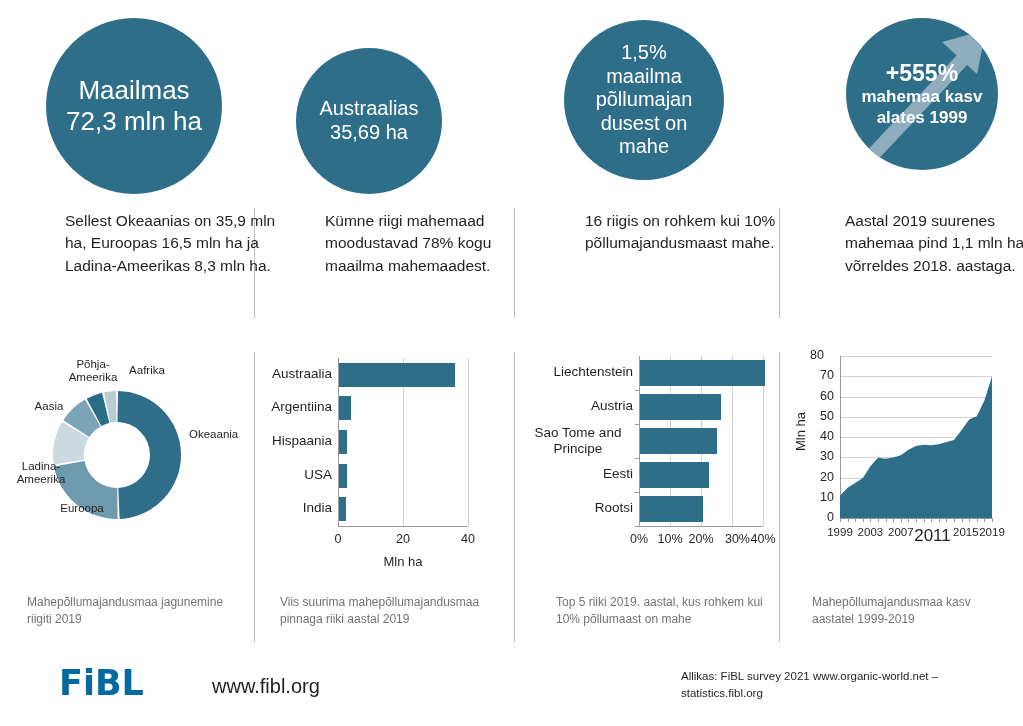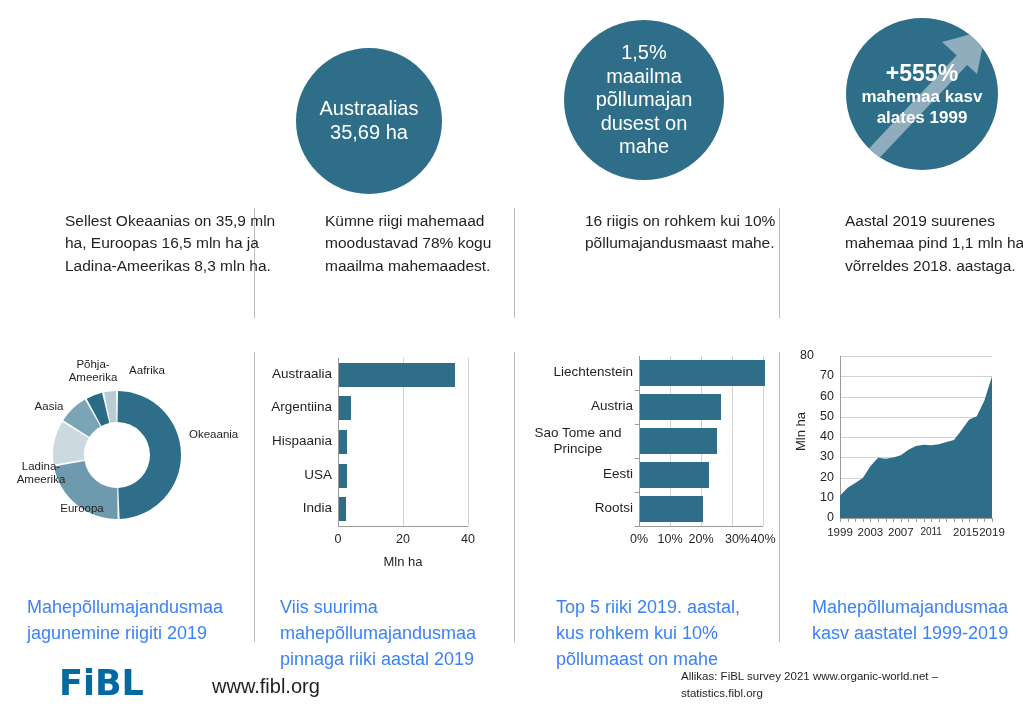--- a/index.html
+++ b/index.html
@@ -48,21 +48,21 @@
   .d4{left:813px;top:210px;width:200px;}
 
   
   .chart-cell{position:absolute;}
   .ch1{left:14px;top:352px;width:238px;height:215px;}
   .ch2{left:266px;top:352px;width:245px;height:225px;}
   .ch3{left:524px;top:352px;width:253px;height:215px;}
   .ch4{left:792px;top:346px;width:228px;height:222px;}
 
   
-  .caption{position:absolute;font-size:18px;line-height:1.45;color:#3b82f6;}
+  .caption{position:absolute;font-size:12px;line-height:1.45;color:#737373;}
   .cap1{left:27px;top:594px;width:205px;}
   .cap2{left:280px;top:594px;width:200px;}
   .cap3{left:556px;top:594px;width:215px;}
   .cap4{left:812px;top:594px;width:200px;}
 
   
   .footer{position:absolute;left:0;top:655px;width:1023px;height:71px;}
   .fibl-logo{
     position:absolute;left:59px;top:8px;
     font-family:"DejaVu Sans",sans-serif;
@@ -87,20 +87,23 @@
 
   <div class="divider div1"></div>
   <div class="divider div2"></div>
   <div class="divider div3"></div>
   <div class="divider div1b"></div>
   <div class="divider div2b"></div>
   <div class="divider div3b"></div>
 
   <div class="circle-row">
 
+    <div class="circle c1">
+      <span class="ctext">Maailmas 72,3 mln ha</span>
+    </div>
 
     <div class="circle c2">
       <span class="ctext">Austraalias 35,69 ha</span>
     </div>
 
     <div class="circle c3">
       <span class="ctext">
         <span>1,5%</span><br>
         <span>maailma</span><br>
         <span>põllumajan</span><br>
@@ -215,21 +218,21 @@
         <div class="tick-label" style="left: 8px; top: 103.25px; width: 34px; text-align: right;">30</div>
         <div class="grid-line" style="left: 48px; top: 91px; width: 152px; height: 1px; background: rgb(210, 210, 210);"></div>
         <div class="tick-label" style="left: 8px; top: 83px; width: 34px; text-align: right;">40</div>
         <div class="grid-line" style="left: 48px; top: 70.75px; width: 152px; height: 1px; background: rgb(210, 210, 210);"></div>
         <div class="tick-label" style="left: 8px; top: 62.75px; width: 34px; text-align: right;">50</div>
         <div class="grid-line" style="left: 48px; top: 50.5px; width: 152px; height: 1px; background: rgb(210, 210, 210);"></div>
         <div class="tick-label" style="left: 8px; top: 42.5px; width: 34px; text-align: right;">60</div>
         <div class="grid-line" style="left: 48px; top: 30.25px; width: 152px; height: 1px; background: rgb(210, 210, 210);"></div>
         <div class="tick-label" style="left: 8px; top: 22.25px; width: 34px; text-align: right;">70</div>
         <div class="grid-line" style="left: 48px; top: 10px; width: 152px; height: 1px; background: rgb(210, 210, 210);"></div>
-        <div class="tick-label" style="left: 8px; top: 2px; width: 34px; text-align: left;">80</div>
+        <div class="tick-label" style="left: 8px; top: 2px; width: 34px; text-align: center;">80</div>
         <div class="axis-line" style="left: 48px; top: 10px; width: 1px; height: 162px;"></div>
         <svg width="228" height="222" style="position: absolute; left: 0px; top: 0px;">
           <path d="M 48.00 149.72 L 55.60 141.63 L 63.20 136.97 L 70.80 131.91 L 78.40 120.16 L 86.00 111.66 L 93.60 112.87 L 101.20 111.45 L 108.80 109.22 L 116.40 103.76 L 124.00 99.91 L 131.60 98.69 L 139.20 99.30 L 146.80 98.29 L 154.40 96.06 L 162.00 94.04 L 169.60 84.12 L 177.20 73.38 L 184.80 70.34 L 192.40 54.55 L 200.00 30.25 L 200 25.59 L 200 172 L 48 172 Z" fill="#2e6e88"></path>
         </svg>
         <div class="axis-line" style="left: 48px; top: 172px; width: 1px; height: 4px;"></div>
         <div class="axis-line" style="left: 55.6px; top: 172px; width: 1px; height: 4px;"></div>
         <div class="axis-line" style="left: 63.2px; top: 172px; width: 1px; height: 4px;"></div>
         <div class="axis-line" style="left: 70.8px; top: 172px; width: 1px; height: 4px;"></div>
         <div class="axis-line" style="left: 78.4px; top: 172px; width: 1px; height: 4px;"></div>
         <div class="axis-line" style="left: 86px; top: 172px; width: 1px; height: 4px;"></div>
@@ -244,21 +247,21 @@
         <div class="axis-line" style="left: 154.4px; top: 172px; width: 1px; height: 4px;"></div>
         <div class="axis-line" style="left: 162px; top: 172px; width: 1px; height: 4px;"></div>
         <div class="axis-line" style="left: 169.6px; top: 172px; width: 1px; height: 4px;"></div>
         <div class="axis-line" style="left: 177.2px; top: 172px; width: 1px; height: 4px;"></div>
         <div class="axis-line" style="left: 184.8px; top: 172px; width: 1px; height: 4px;"></div>
         <div class="axis-line" style="left: 192.4px; top: 172px; width: 1px; height: 4px;"></div>
         <div class="axis-line" style="left: 200px; top: 172px; width: 1px; height: 4px;"></div>
         <div class="tick-label" style="left: 31px; top: 180px; width: 34px; text-align: center; font-size: 11.5px;">1999</div>
         <div class="tick-label" style="left: 61.4px; top: 180px; width: 34px; text-align: center; font-size: 11.5px;">2003</div>
         <div class="tick-label" style="left: 91.8px; top: 180px; width: 34px; text-align: center; font-size: 11.5px;">2007</div>
-        <div class="tick-label" style="left: 122.2px; top: 180px; width: 34px; text-align: center; font-size: 10px;">2011</div>
+        <div class="tick-label" style="left: 122.2px; top: 180px; width: 34px; text-align: right; font-size: 17px;">2011</div>
         <div class="tick-label" style="left: 152.6px; top: 180px; width: 34px; text-align: right; font-size: 11.5px;">2015</div>
         <div class="tick-label" style="left: 183px; top: 180px; width: 34px; text-align: center; font-size: 11.5px;">2019</div>
         <div class="axis-title" style="left: -22px; top: 78px; width: 60px; text-align: center; transform: rotate(-90deg);">Mln ha</div>
       </div>
   </div>
 
   <div class="caption cap1">Mahepõllumajandusmaa jagunemine riigiti 2019</div>
   <div class="caption cap2">Viis suurima mahepõllumajandusmaa pinnaga riiki aastal 2019</div>
   <div class="caption cap3">Top 5 riiki 2019. aastal, kus rohkem kui 10% põllumaast on mahe</div>
   <div class="caption cap4">Mahepõllumajandusmaa kasv aastatel 1999-2019</div>

